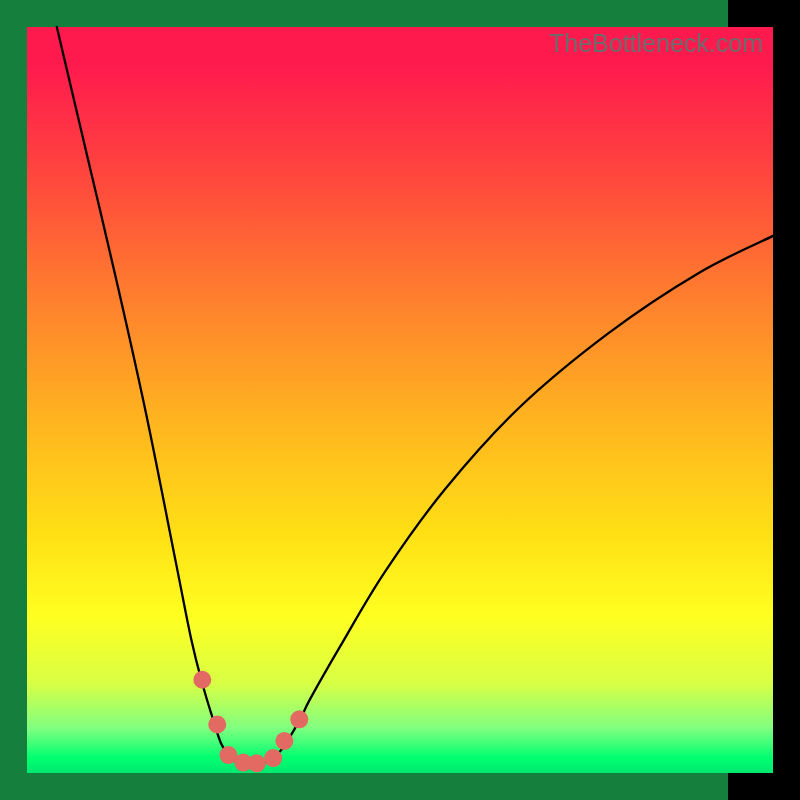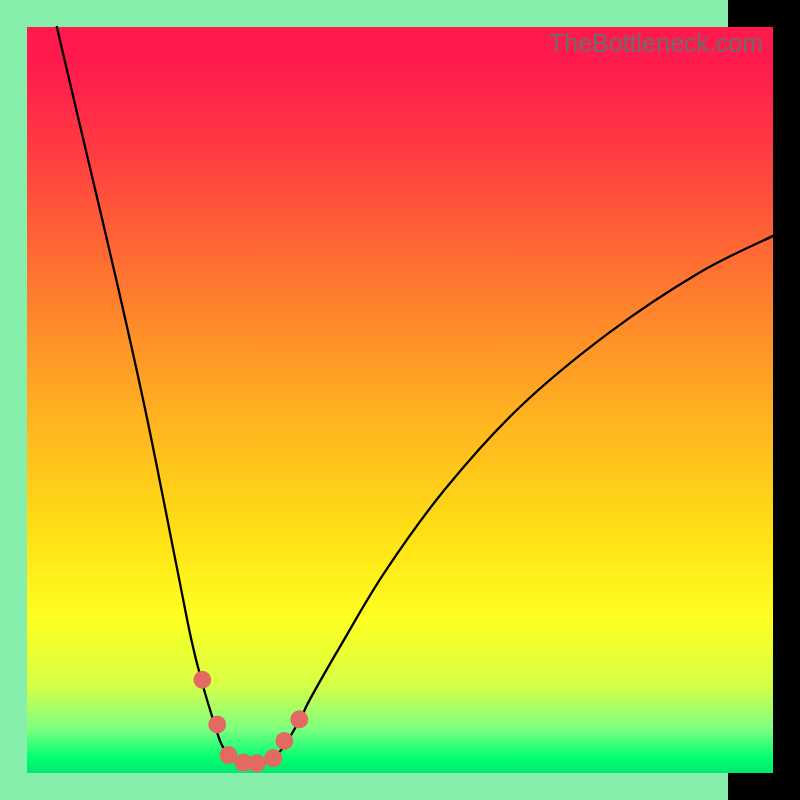--- a/index.html
+++ b/index.html
@@ -7,21 +7,21 @@
     padding: 0;
     width: 800px;
     height: 800px;
     background: #000000;
     overflow: hidden;
   }
   .canvas-wrap {
     position: relative;
     width: 728px;
     height: 800px;
-    background: #86efac;
+    background: #15803d;
   }
   .plot-area {
     position: absolute;
     left: 27px;
     top: 27px;
     width: 746px;
     height: 746px;
     background: linear-gradient(to bottom,
       #ff1a4e 0%,
       #ff1a4e 5%,

